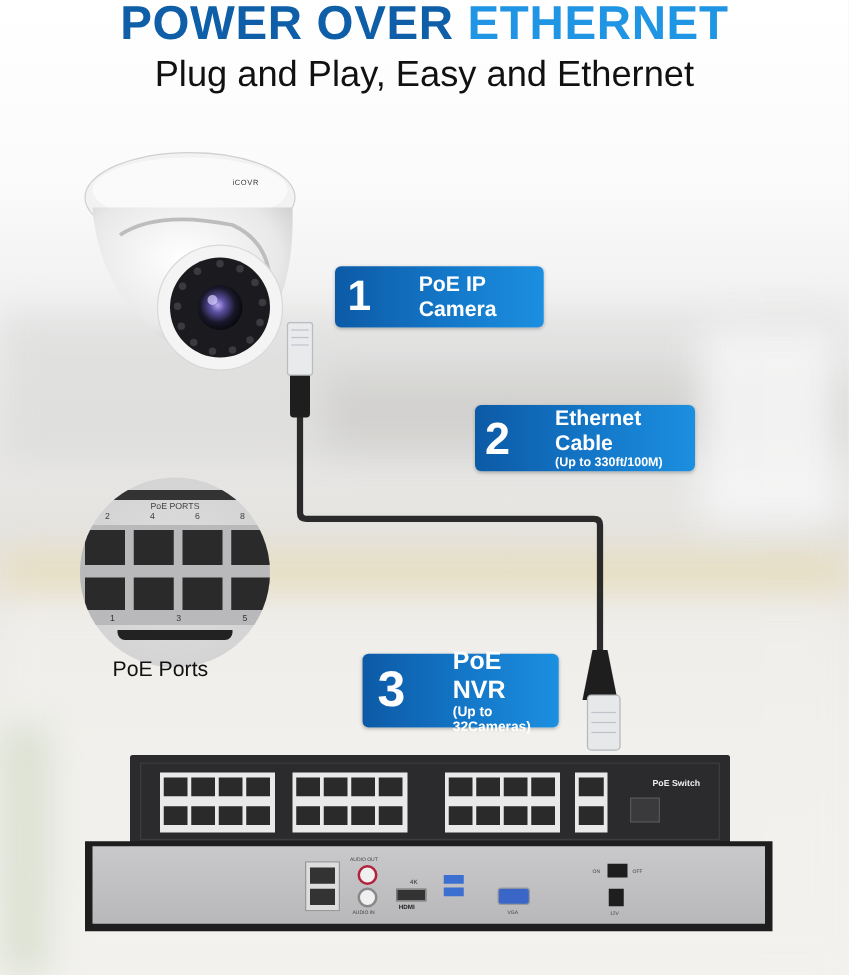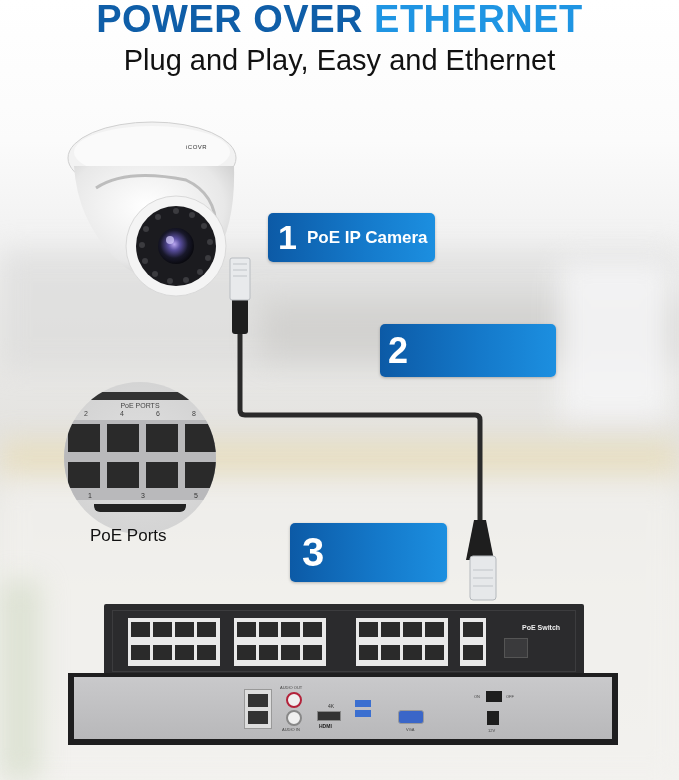--- a/index.html
+++ b/index.html
@@ -5,21 +5,21 @@
   html,body{margin:0;padding:0;}
   body{width:679px;height:780px;overflow:hidden;position:relative;font-family:"Liberation Sans",sans-serif;background:#f2f2f0;}
   .bg{position:absolute;inset:0;overflow:hidden;}
   .bg .sky{position:absolute;left:0;top:0;width:679px;height:780px;background:linear-gradient(180deg,#ffffff 0%,#fbfbfb 18%,#eeeeee 35%,#e4e3e0 55%,#efeeea 75%,#f3f2ef 100%);}
   .bg .blob{position:absolute;filter:blur(14px);}
   .title{position:absolute;top:-2px;left:0;width:679px;text-align:center;font-size:38px;font-weight:bold;letter-spacing:0.5px;color:#0f5ea8;}
   .title .accent{color:#1f95e3;}
   .subtitle{position:absolute;top:44px;left:0;width:679px;text-align:center;font-size:29px;color:#111;}
   .badge{position:absolute;border-radius:5px;background:linear-gradient(90deg,#0c5aa6 0%,#1478c9 55%,#1c8fe0 100%);color:#fff;box-shadow:0 1px 3px rgba(0,0,0,0.25);display:flex;align-items:center;}
   .badge .num{font-weight:bold;color:#fff;}
-  .badge .txt{display:flex;flex-direction:column;justify-content:center;}
+  .badge .txt{display:flex;flex-direction:column;justify-content:center;margin-left:28px;}
   .badge .main{font-weight:bold;}
   .badge .sub{font-weight:bold;font-size:10px;}
   .poe-label{position:absolute;top:526px;left:90px;font-size:17px;color:#111;}
   .circle{position:absolute;left:64px;top:382px;width:152px;width:152px;height:152px;border-radius:50%;overflow:hidden;background:#dcdcdc;}
   .nvr-top{position:absolute;left:104px;top:604px;width:480px;height:72px;background:#2b2b2d;border-radius:2px;}
   .nvr-bot{position:absolute;left:68px;top:673px;width:550px;height:72px;background:#1e1e1f;}
   .nvr-bot .plate{position:absolute;left:6px;top:4px;width:538px;height:62px;background:linear-gradient(180deg,#c9c9cb,#b8b8ba);}
 </style>
 </head>
 <body>
@@ -101,24 +101,32 @@
 
 <div class="badge" style="left:268px;top:213px;width:167px;height:49px;">
   <span class="num" style="font-size:34px;margin-left:10px;margin-right:10px;">1</span>
   <span class="txt">
       <span class="main" style="font-size:17px;">PoE IP Camera</span>
     </span>
 </div>
 
 <div class="badge" style="left:380px;top:324px;width:176px;height:53px;">
   <span class="num" style="font-size:36px;margin-left:8px;margin-right:8px;">2</span>
+  <span class="txt">
+    <span class="main" style="font-size:17px;">Ethernet Cable</span>
+    <span class="sub">(Up to 330ft/100M)</span>
+  </span>
 </div>
 
 <div class="badge" style="left:290px;top:523px;width:157px;height:59px;">
   <span class="num" style="font-size:40px;margin-left:12px;margin-right:10px;">3</span>
+  <span class="txt">
+    <span class="main" style="font-size:20px;">PoE NVR</span>
+    <span class="sub" style="font-size:11px;">(Up to 32Cameras)</span>
+  </span>
 </div>
 
 <div class="circle" style="background:radial-gradient(circle,#e0e0e0,#cfcfcf);">
   <div style="position:absolute;left:14px;top:10px;width:130px;height:8px;background:#333;"></div>
   <div style="position:absolute;left:0;width:152px;text-align:center;top:20px;font-size:7px;color:#444;">PoE PORTS</div>
   <div style="position:absolute;left:20px;top:28px;width:112px;display:flex;justify-content:space-between;font-size:7px;color:#444;">
     <span>2</span>
     <span>4</span>
     <span>6</span>
     <span>8</span>

